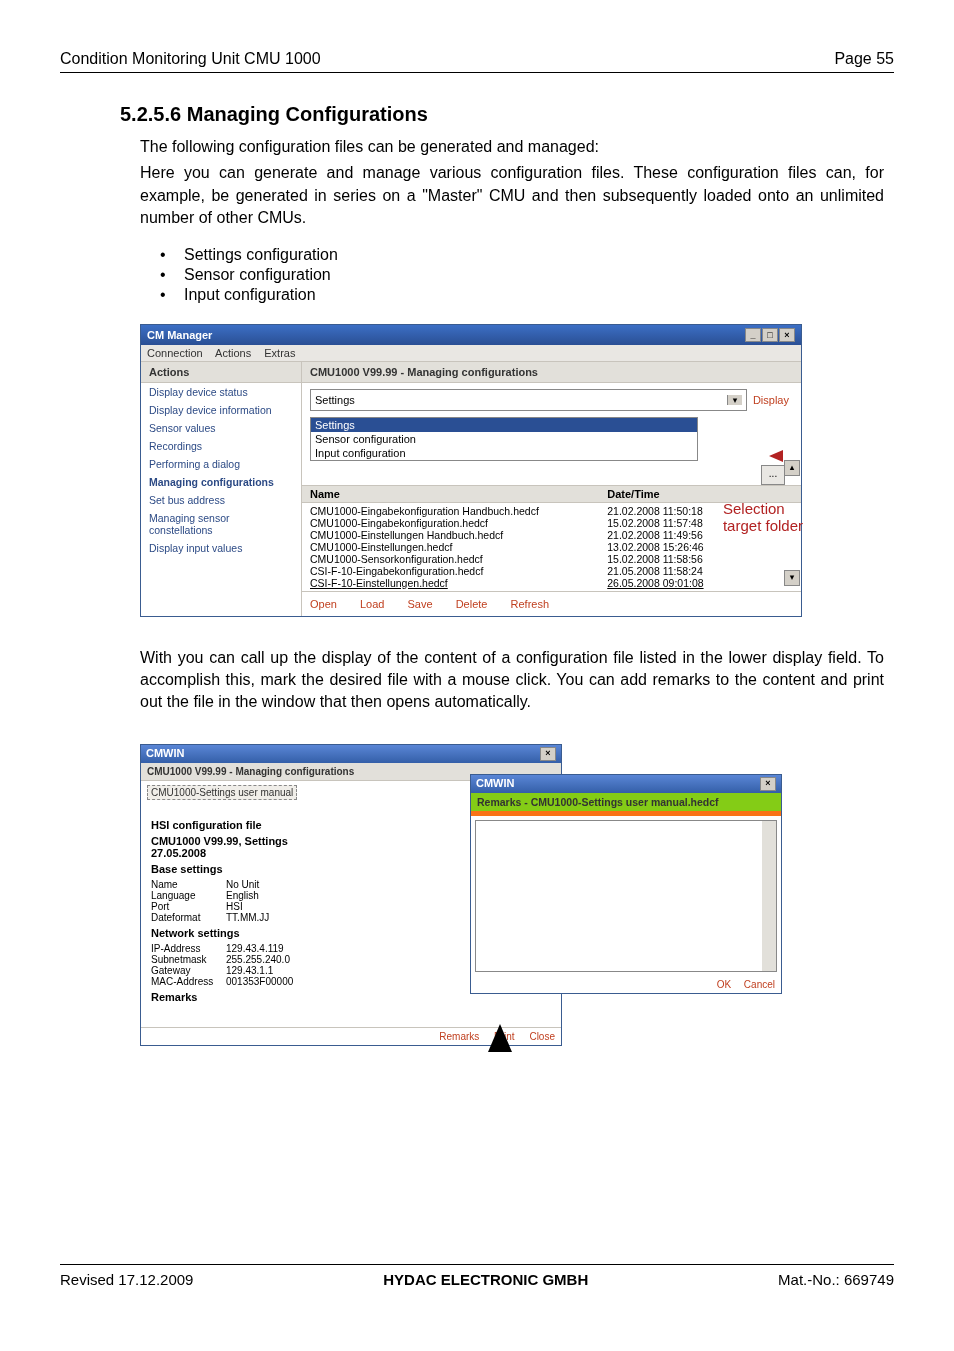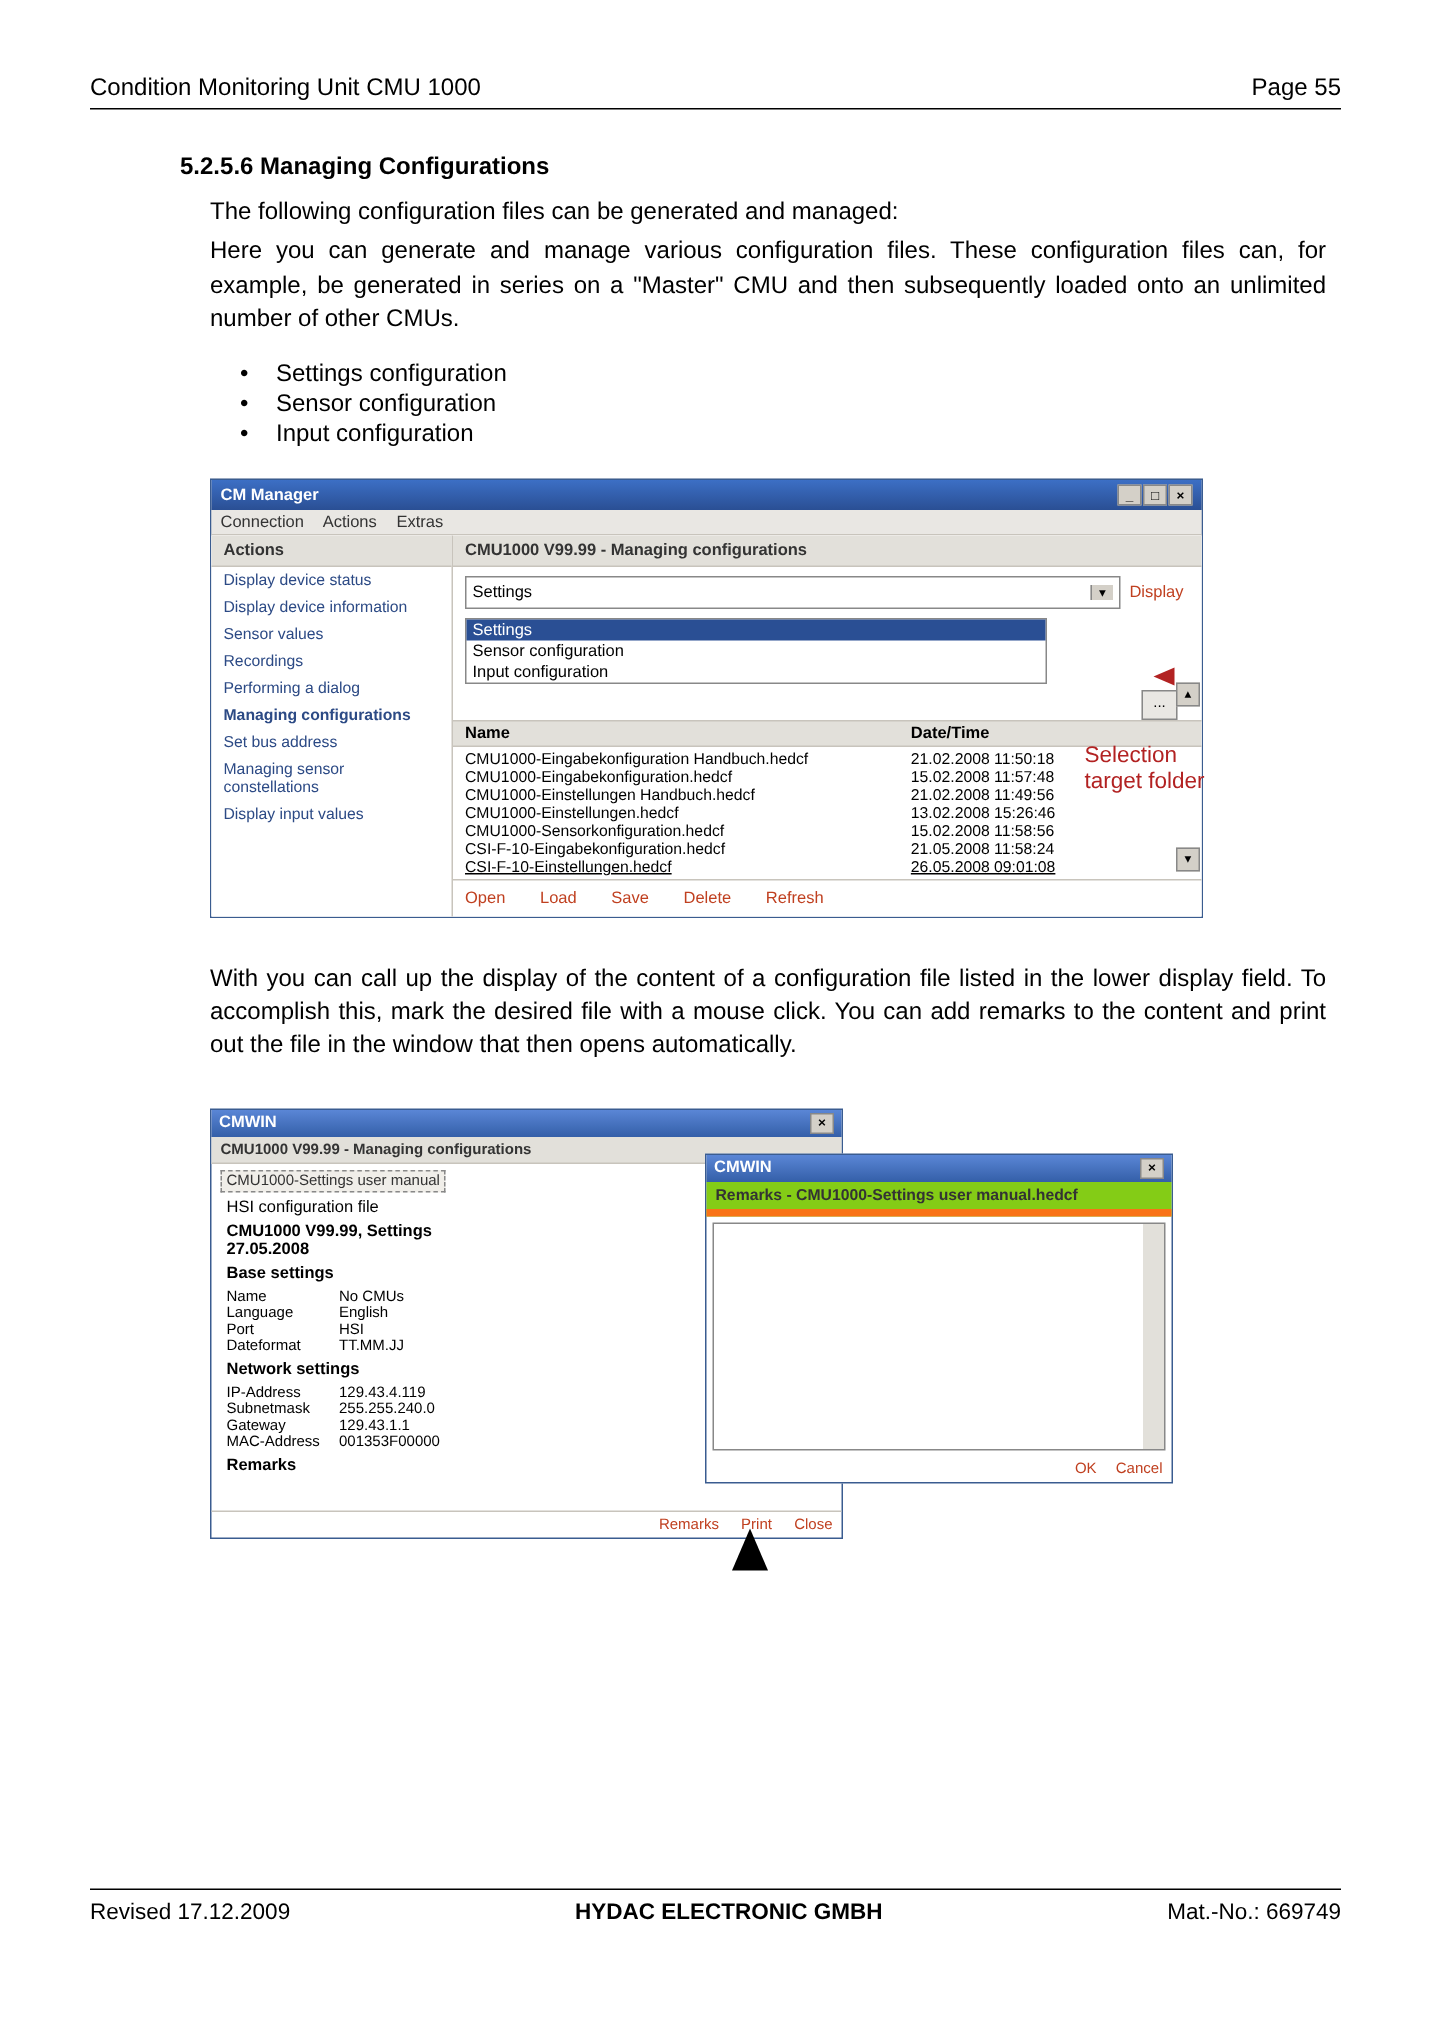--- a/index.html
+++ b/index.html
@@ -17,21 +17,21 @@
   .header-row {
     display: flex;
     justify-content: space-between;
     border-bottom: 1.5px solid #000;
     padding-bottom: 4px;
     margin-bottom: 30px;
     font-size: 16px;
   }
   .section-heading {
     font-weight: bold;
-    font-size: 16px;
+    font-size: 20px;
     margin-left: 60px;
     margin-bottom: 10px;
   }
   .body-text {
     font-size: 16px;
     line-height: 1.4;
     margin-left: 80px;
     margin-right: 10px;
     text-align: justify;
     margin-bottom: 16px;
@@ -277,22 +277,22 @@
   .cmwin1 .tab {
     margin: 4px 6px;
     border: 1px dashed #888;
     padding: 1px 3px;
     display: inline-block;
     font-size: 10px;
     color: #333;
     background: #f0eee9;
   }
   .cmwin1 .sechead {
-    font-weight: normal;
-    margin: 0 10px 2px 10px;
+    font-weight: bold;
+    margin: 15px 10px 2px 10px;
     font-size: 11px;
   }
   .cmwin1 .subhead {
     font-weight: bold;
     margin: 4px 10px 4px 10px;
     font-size: 11px;
   }
   .cmwin1 .kv {
     display: flex;
     margin: 0 10px;
@@ -495,21 +495,21 @@
       </div>
       <div class="hdr">CMU1000 V99.99 - Managing configurations</div>
       <div class="tab">CMU1000-Settings user manual</div>
       <div class="sechead">HSI configuration file</div>
       <div class="subhead">
         <span>CMU1000 V99.99, Settings</span><br><span>27.05.2008</span>
       </div>
       <div class="subhead">Base settings</div>
       <div class="kv">
           <span class="k">Name</span>
-          <span>No CMUs</span>
+          <span>No Unit</span>
         </div>
       <div class="kv">
           <span class="k">Language</span>
           <span>English</span>
         </div>
       <div class="kv">
           <span class="k">Port</span>
           <span>HSI</span>
         </div>
       <div class="kv">

